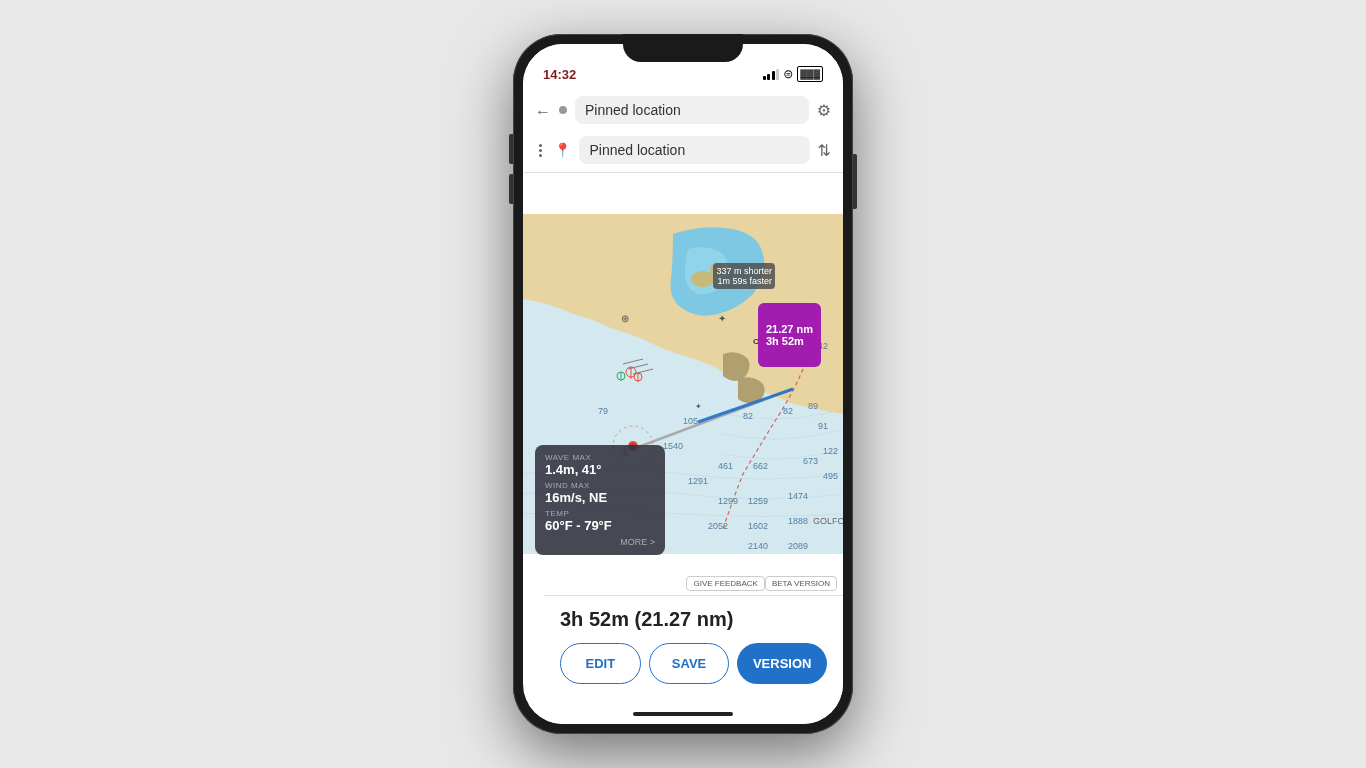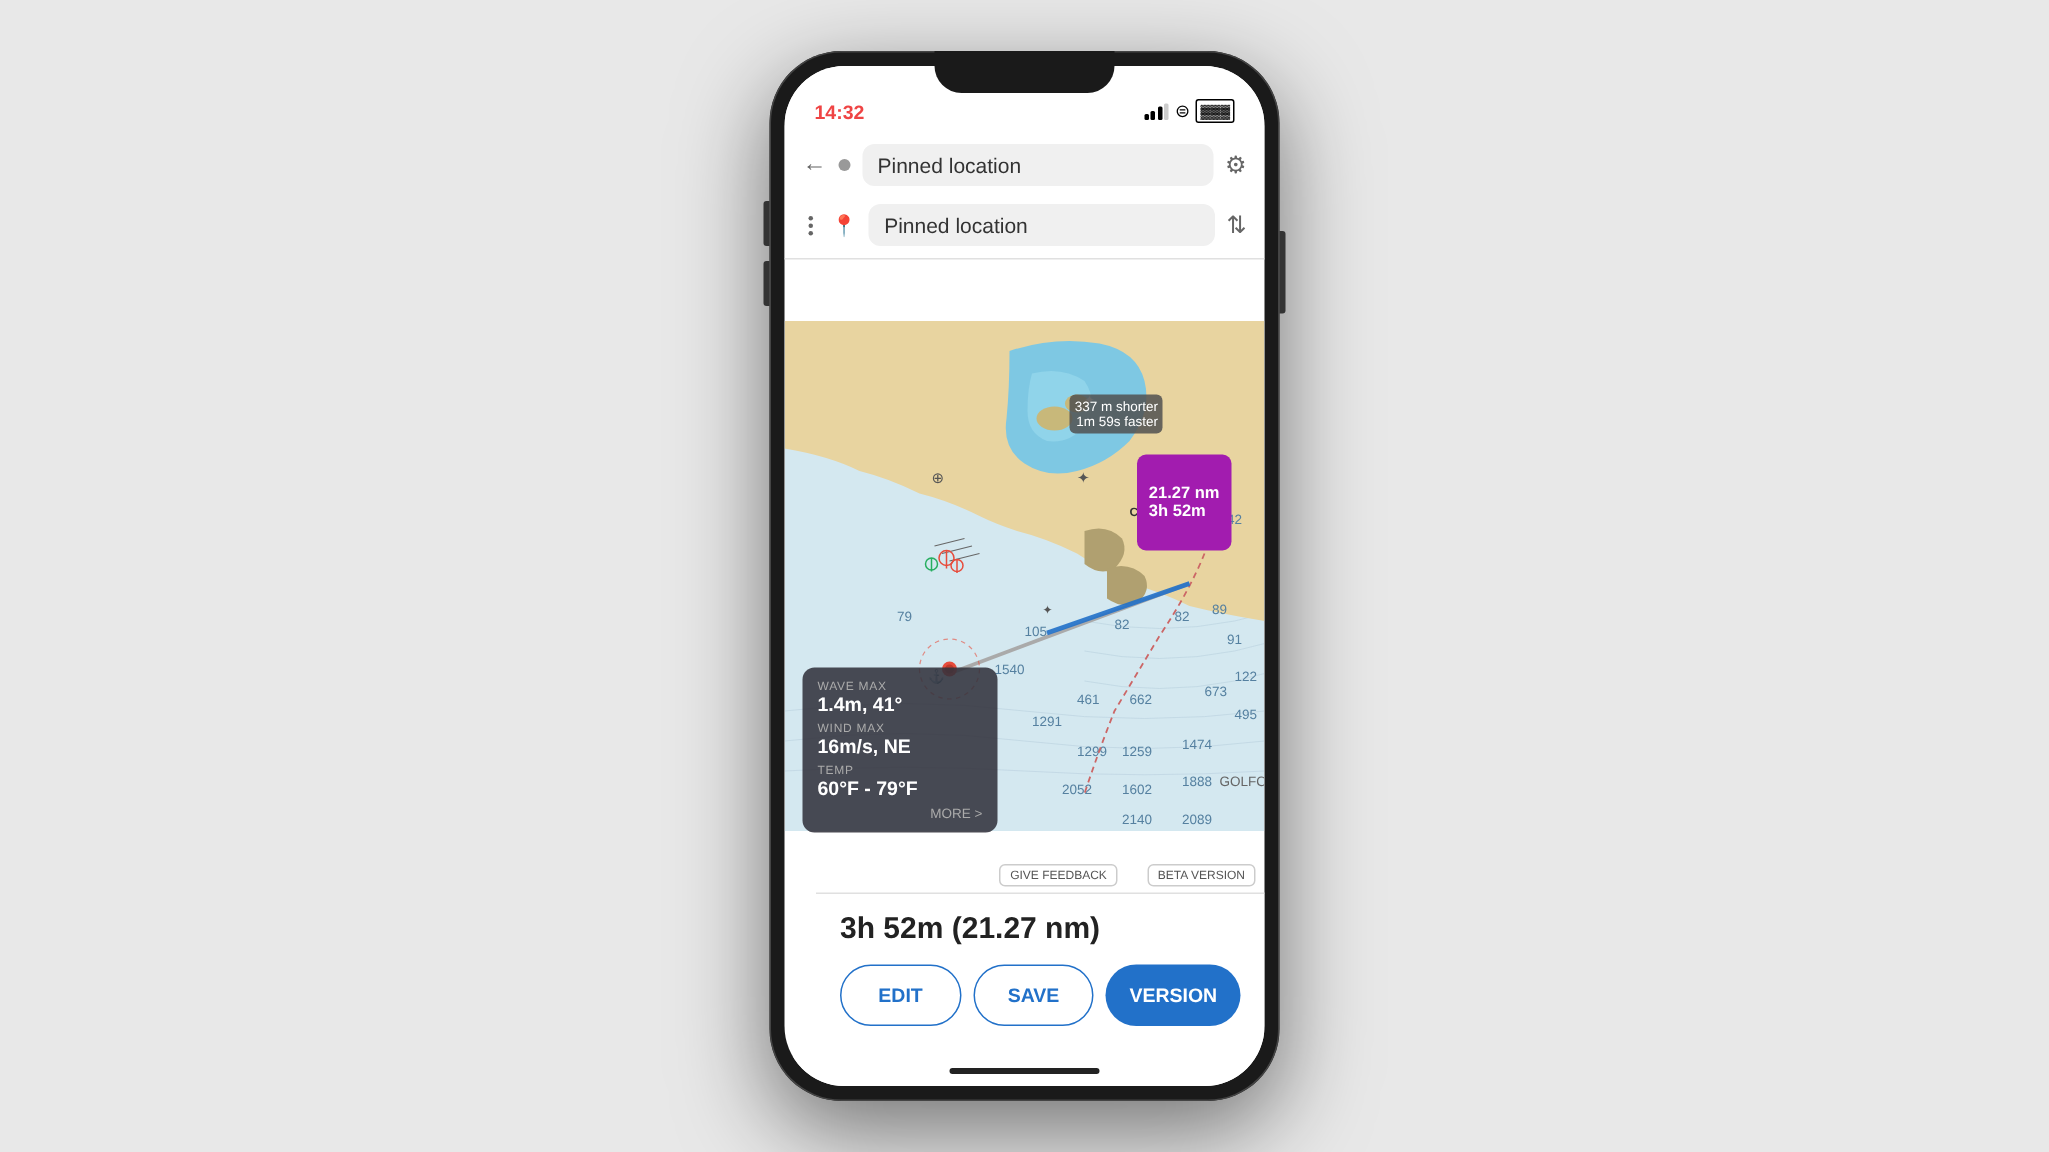--- a/index.html
+++ b/index.html
@@ -55,21 +55,21 @@
       align-items: flex-end;
       justify-content: space-between;
       padding: 0 20px 6px;
       position: relative;
       z-index: 50;
     }
 
     .status-time {
       font-size: 13px;
       font-weight: 600;
-      color: #ef4444;
+      color: #7f1d1d;
     }
 
     .status-icons {
       display: flex;
       align-items: center;
       gap: 4px;
     }
 
     .signal-bars {
       display: flex;
@@ -222,21 +222,21 @@
       font-size: 9px;
       text-align: right;
     }
 
     
     .feedback-bar {
       position: absolute;
       bottom: 0;
       right: 0;
       display: flex;
-      gap: 20px;
+      gap: 0;
       padding: 4px 6px;
     }
 
     .feedback-btn {
       background: rgba(255,255,255,0.8);
       border: 1px solid #ccc;
       border-radius: 4px;
       padding: 2px 6px;
       font-size: 8px;
       color: #555;

